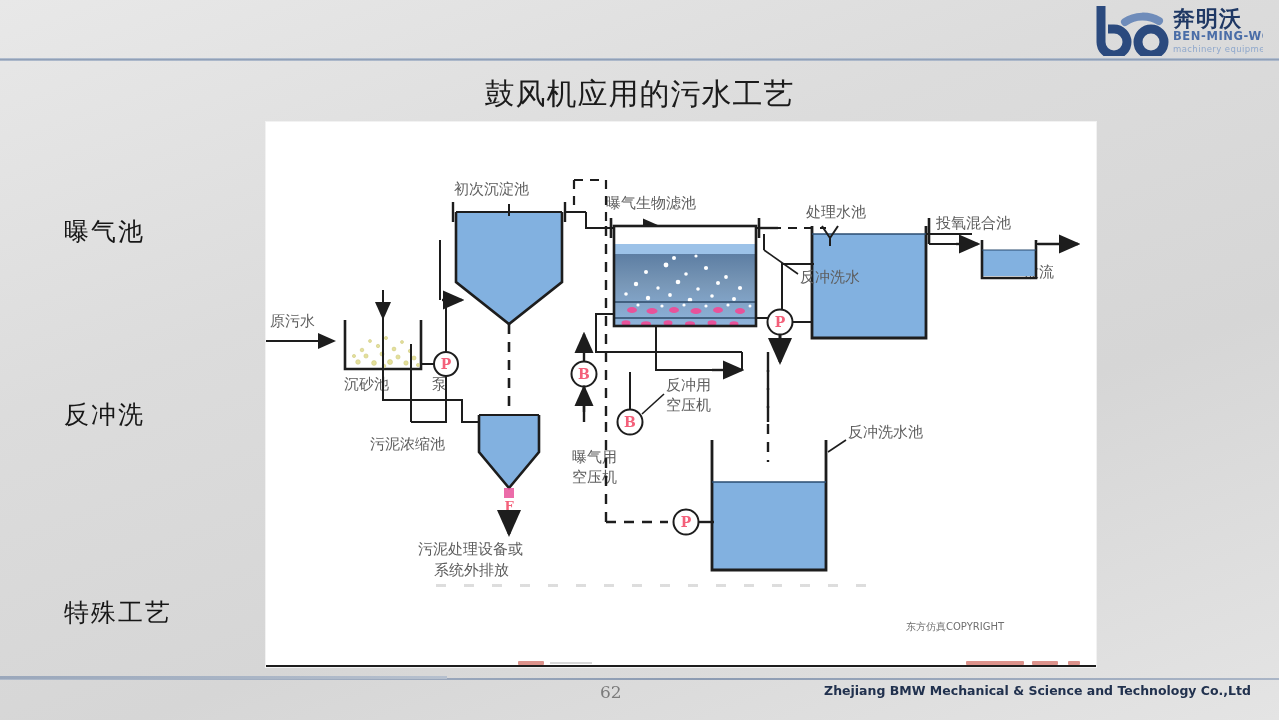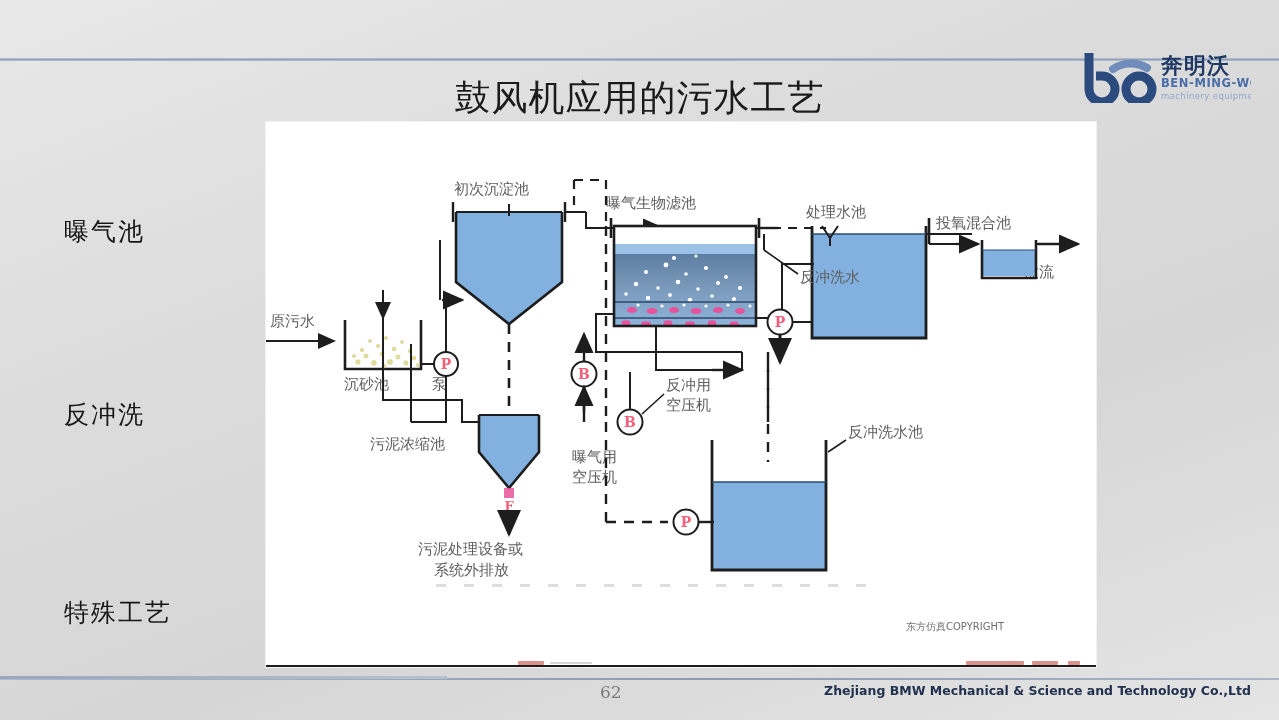--- a/index.html
+++ b/index.html
@@ -12,29 +12,29 @@
   #slide{
     position:absolute;inset:0;
     background:linear-gradient(160deg,#e8e8e8 0%,#dcdcdc 35%,#d6d6d6 65%,#e4e4e4 100%);
   }
   
   .hdr-rule{
     position:absolute;left:0;top:58px;width:1279px;height:3px;
     background:linear-gradient(to bottom,#c3cedd 0%,#8d9cb3 45%,#b9c4d4 100%);
   }
   .logo{
-    position:absolute;right:28px;top:2px;width:168px;height:54px;margin-top:47px;
+    position:absolute;right:16px;top:2px;width:168px;height:54px;
   }
   .logo svg{display:block;}
   
   .title{
     position:absolute;left:0;top:74px;width:1279px;
     text-align:center;
     font-family:"DejaVu Sans","Liberation Sans",sans-serif;
-    font-size:36px;color:#1b1b1b;letter-spacing:1px;
+    font-size:30px;color:#1b1b1b;letter-spacing:1px;
     white-space:nowrap;
   }
   
   .side-item{
     position:absolute;left:64px;
     font-family:Liberation Serif, serif;
     font-size:25px;color:#171717;letter-spacing:2px;white-space:nowrap;
   }
   .side-0{top:215px;}
   .side-1{top:398px;}

